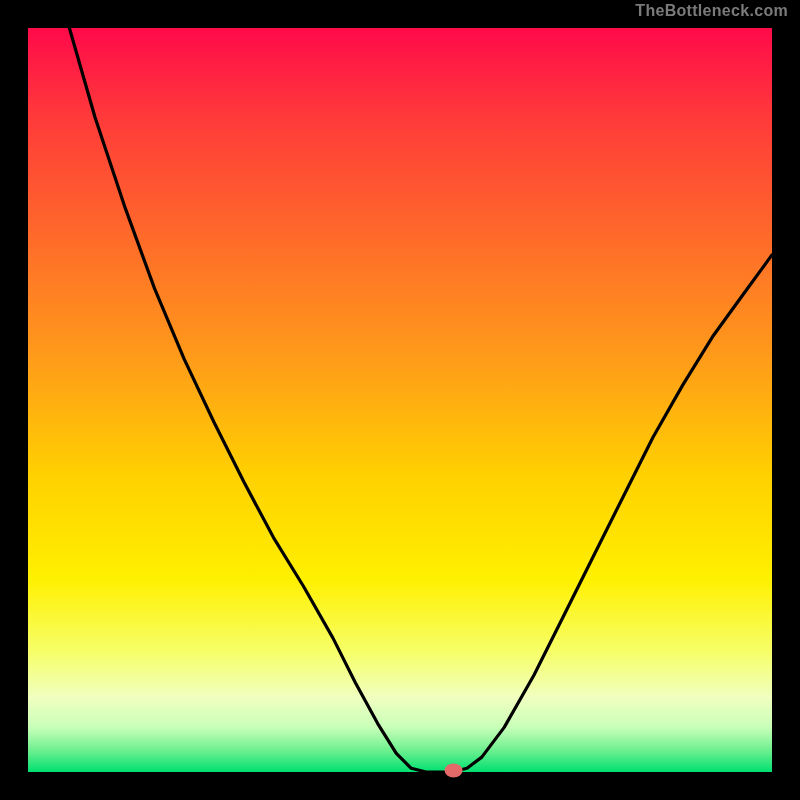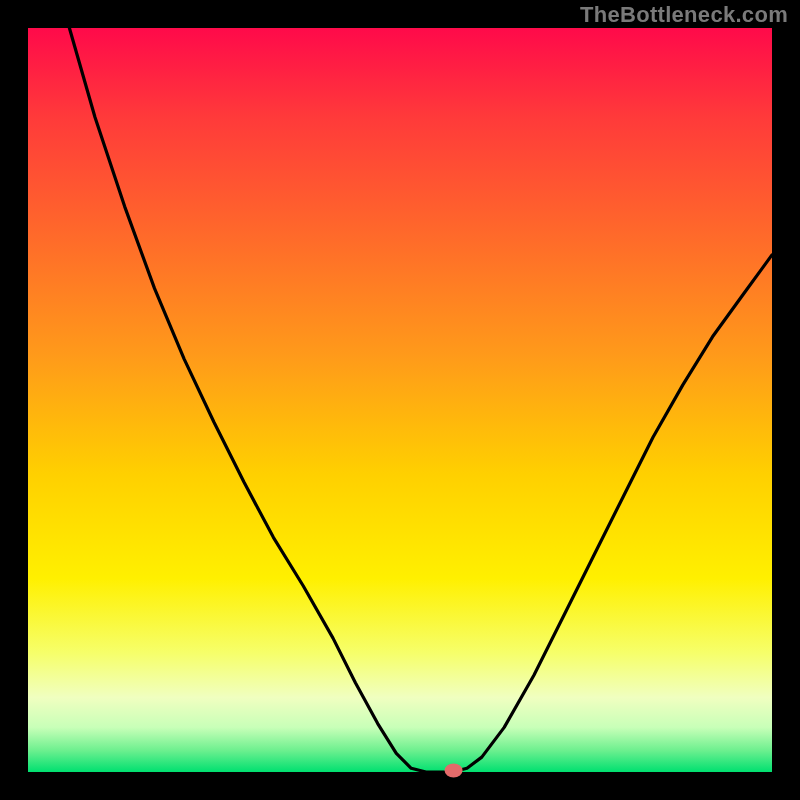--- a/index.html
+++ b/index.html
@@ -14,21 +14,21 @@
     position: relative;
     width: 800px;
     height: 800px;
     background: #000;
   }
   .watermark {
     position: absolute;
     top: 2px;
     right: 12px;
     font-family: Arial, Helvetica, sans-serif;
-    font-size: 22px;
+    font-size: 16px;
     font-weight: 600;
     color: #7a7a7a;
     letter-spacing: 0.3px;
     pointer-events: none;
   }
   svg {
     position: absolute;
     top: 0;
     left: 0;
   }

